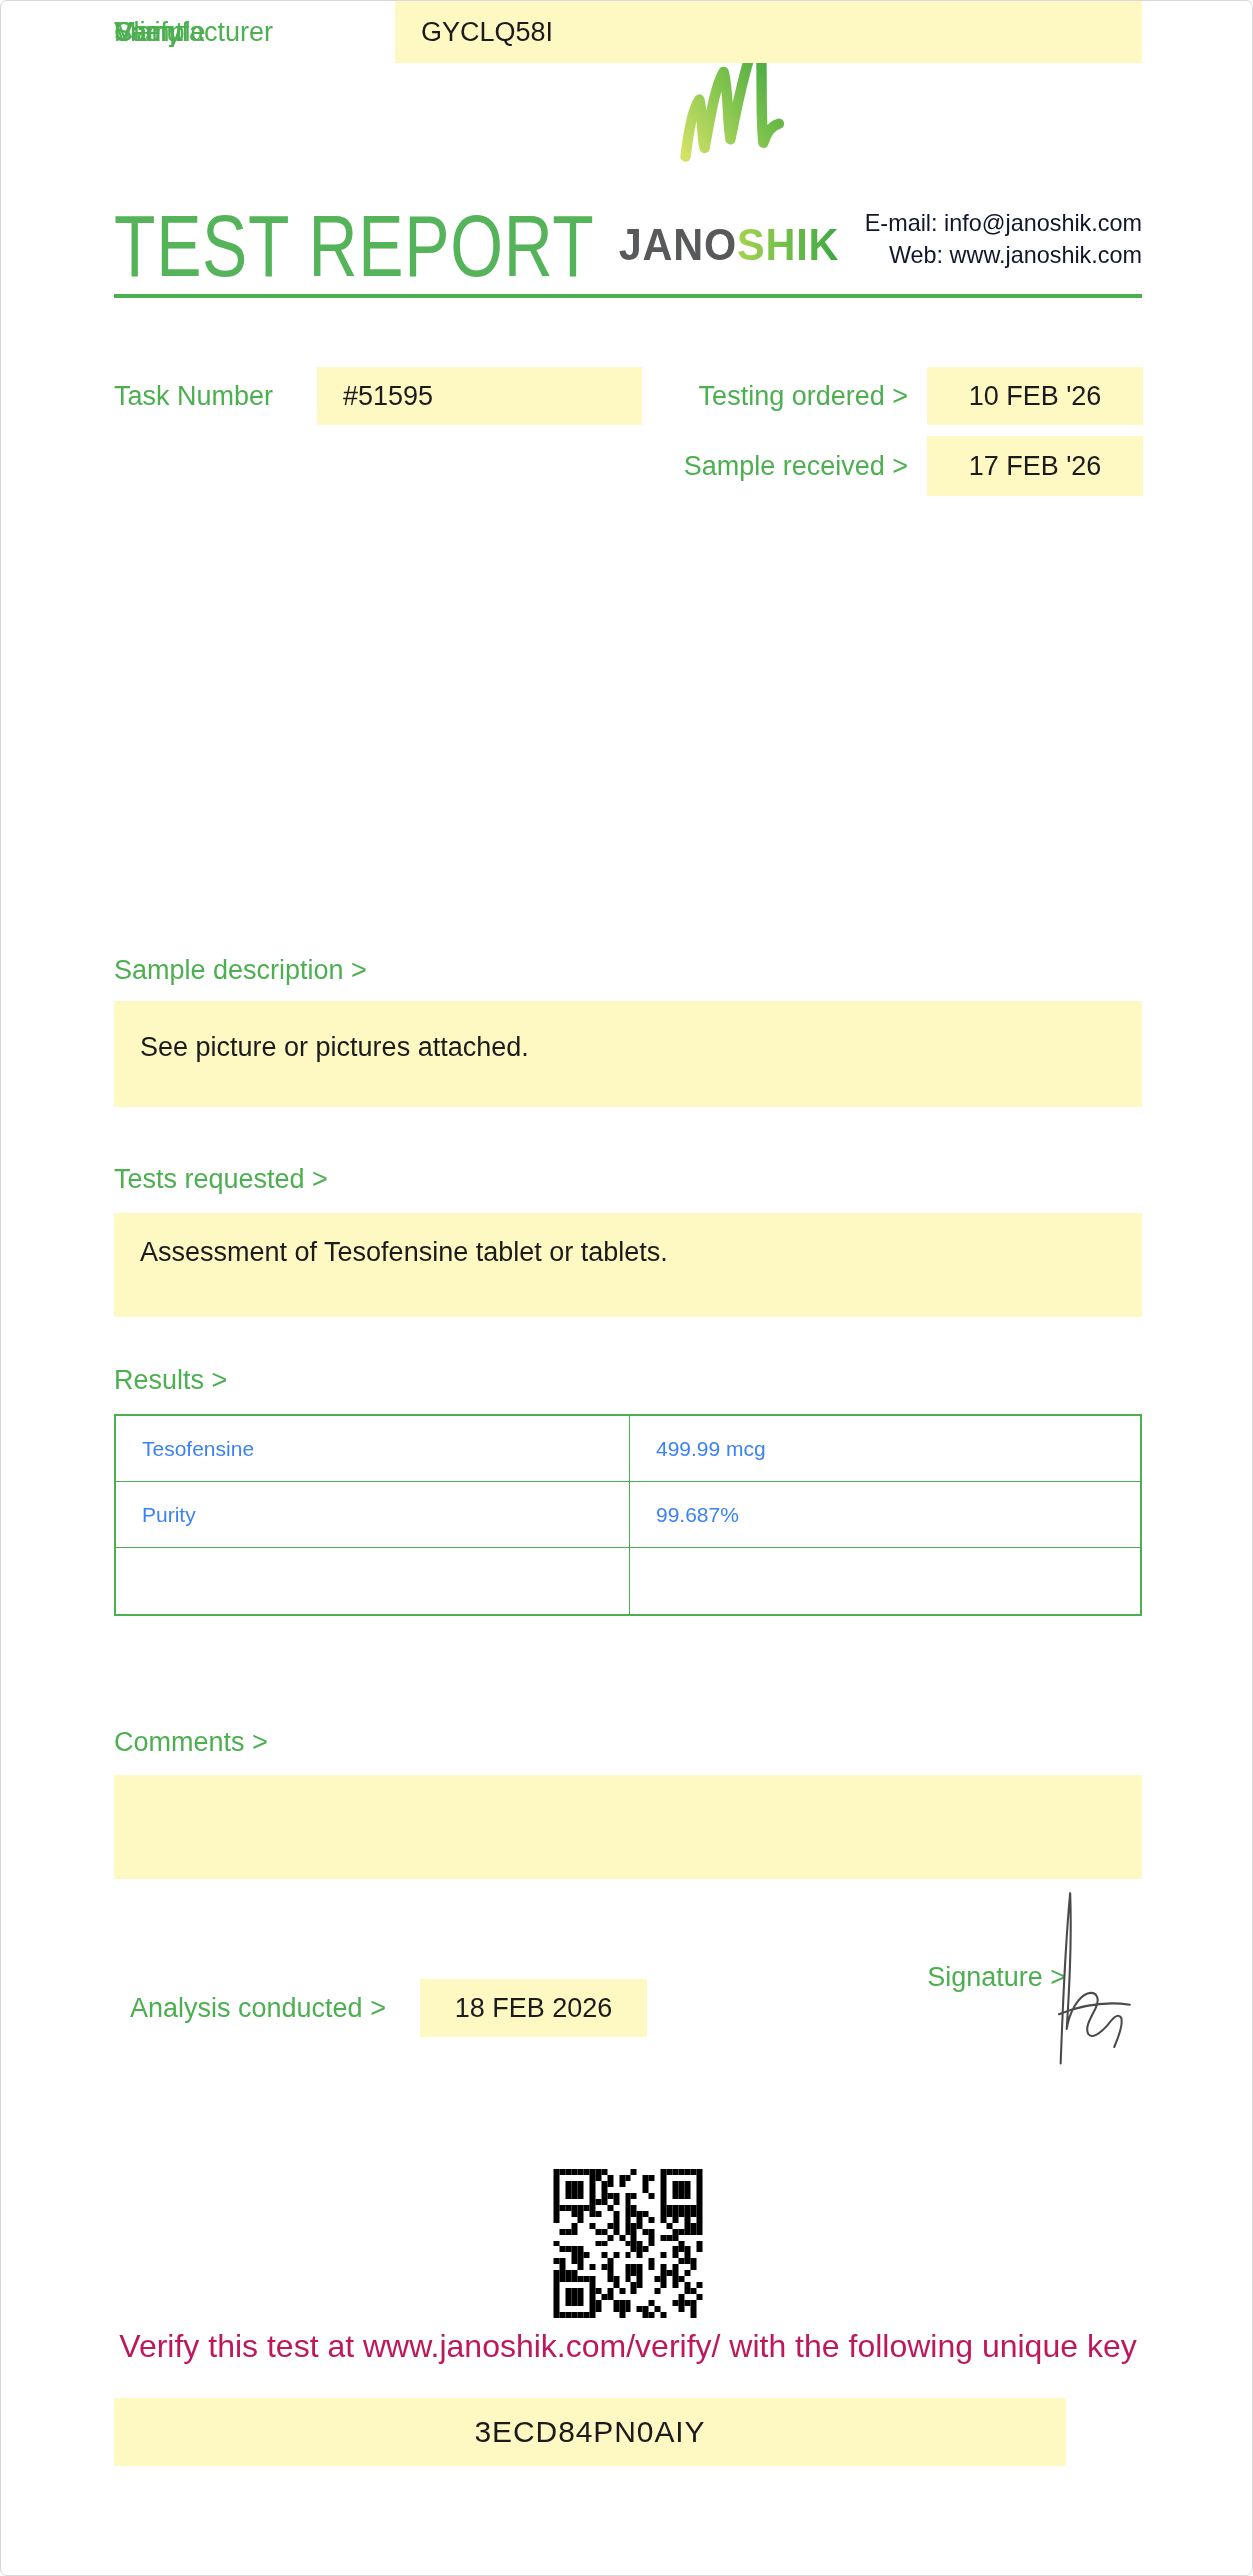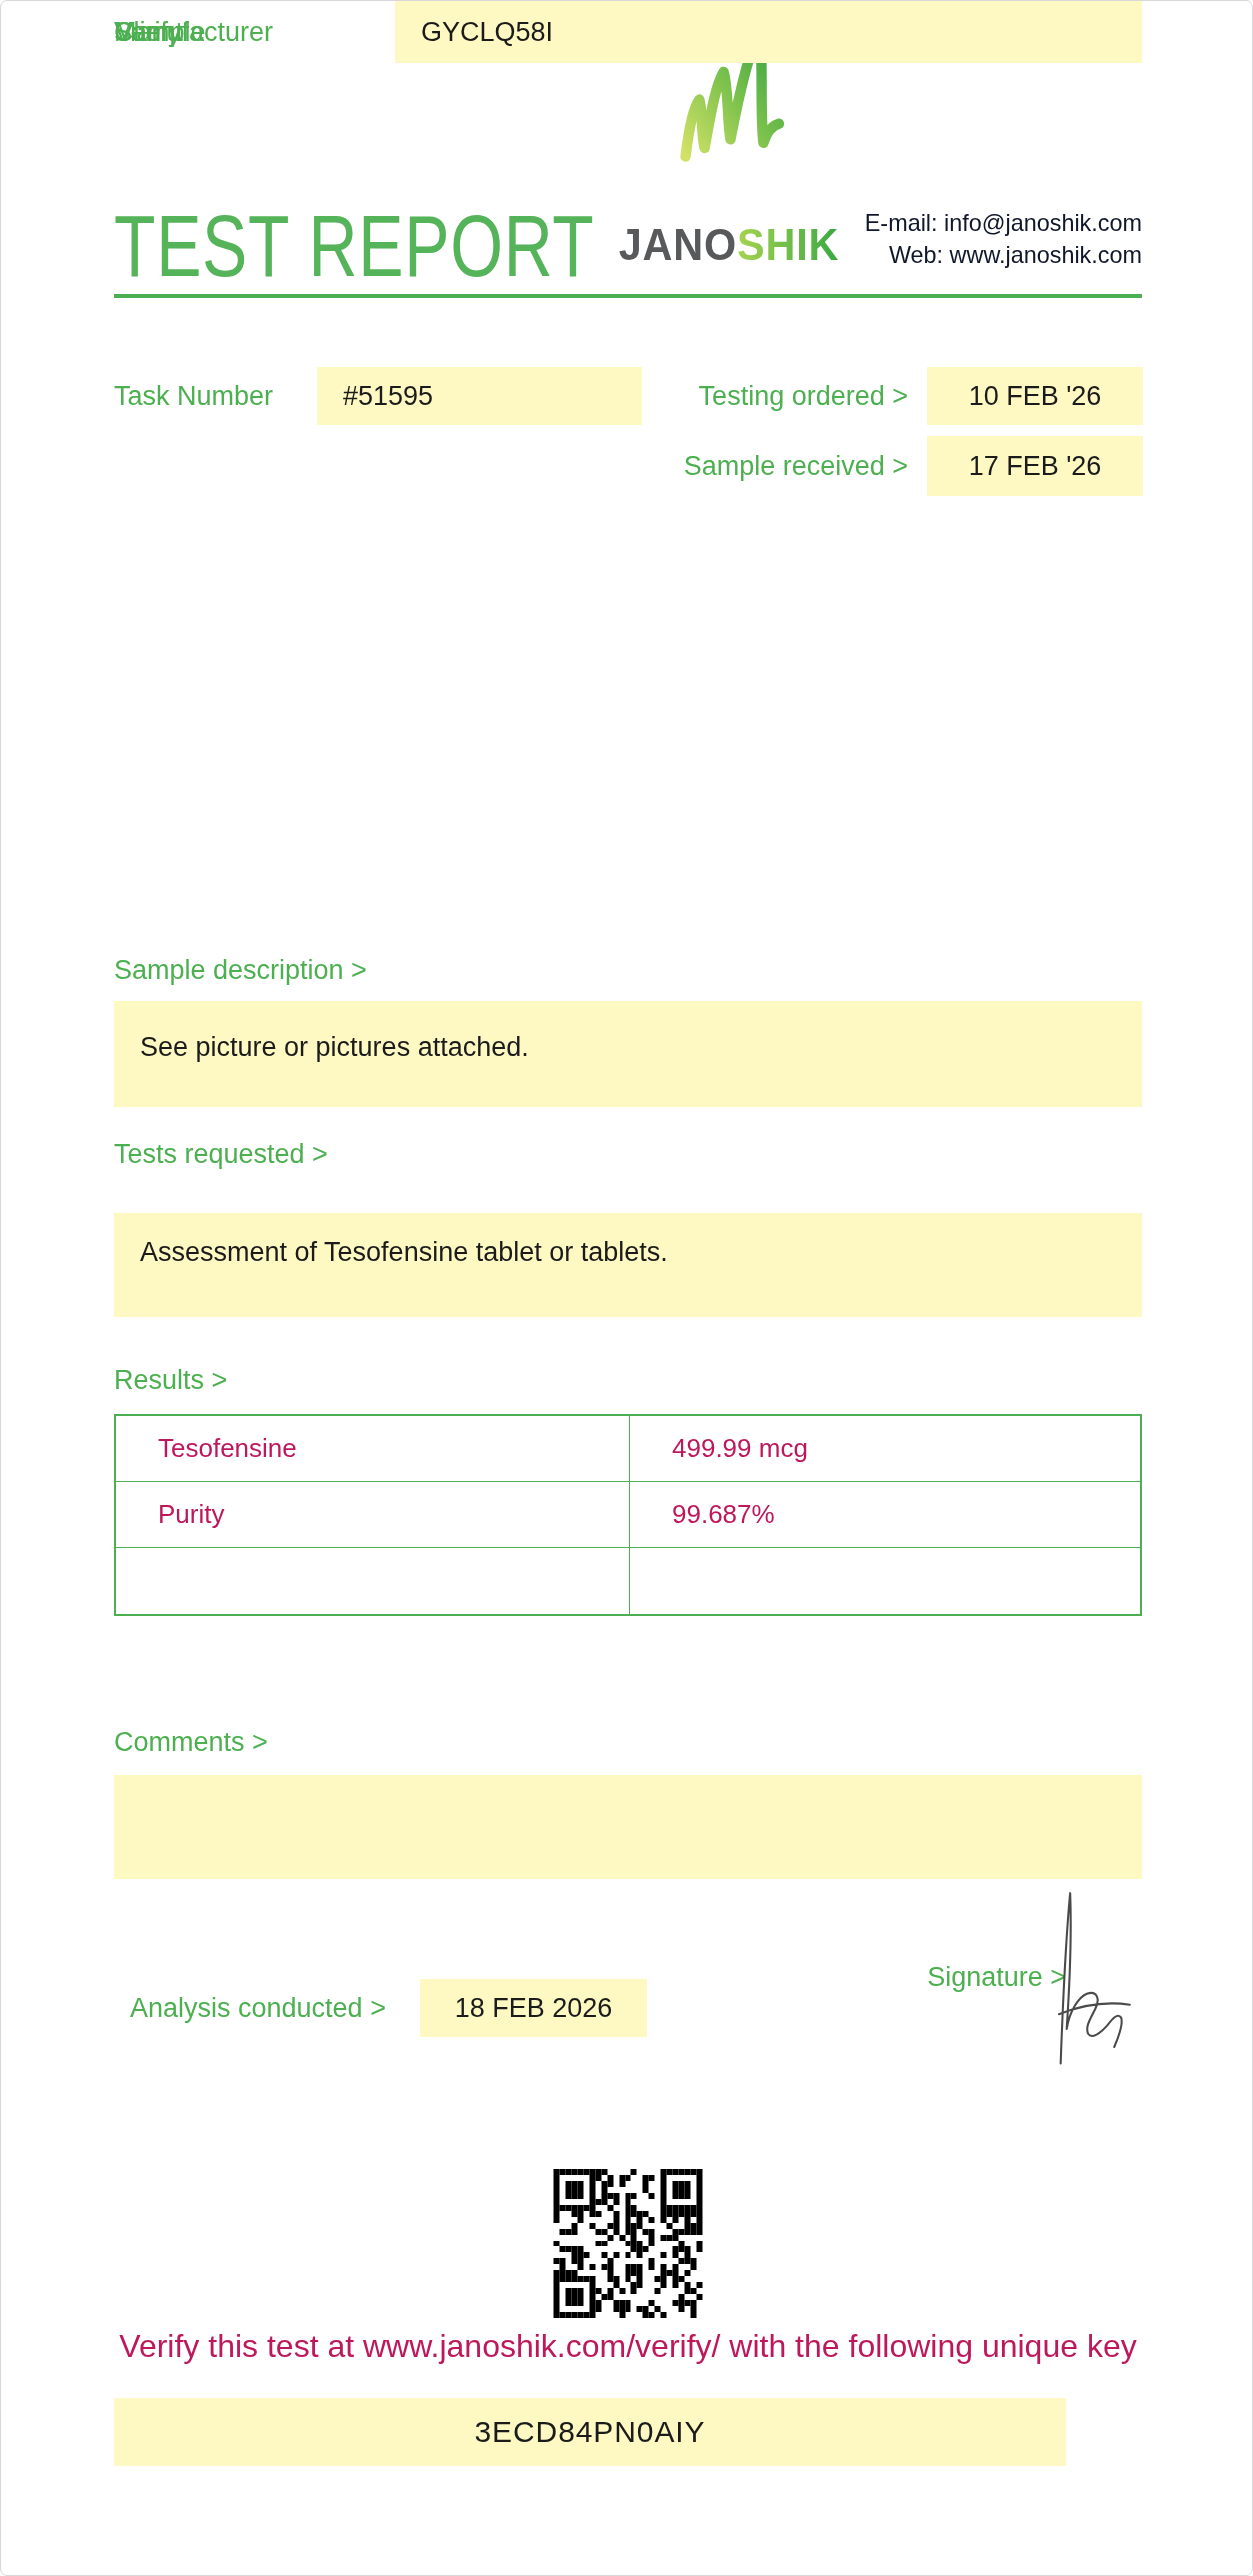--- a/index.html
+++ b/index.html
@@ -57,29 +57,29 @@
   .detail-row:nth-of-type(2) { top:654px; }
   .detail-row:nth-of-type(3) { top:727px; }
   .detail-row:nth-of-type(4) { top:801px; }
   .detail-row .glabel { position:absolute; left:0; top:0; height:100%; display:flex; align-items:center; }
   .detail-row .gbox   { position:absolute; left:281px; top:0; width:747px; height:100%; display:flex; align-items:center; padding-left:26px; }
 
   
   .sec-label { position:absolute; left:0; }
   .sec-box   { position:absolute; left:0; width:1028px; padding:31px 0 0 26px; }
   .lbl-desc  { top:954px; }  .box-desc  { top:1000px; height:106px; }
-  .lbl-tests { top:1138px; }  .box-tests { top:1212px; height:104px; padding-top:24px; }
+  .lbl-tests { top:1163px; }  .box-tests { top:1212px; height:104px; padding-top:24px; }
   .lbl-results{ top:1364px; }
   .lbl-comments{ top:1726px; } .box-comments{ top:1774px; height:104px; }
 
   
   .res-table { position:absolute; left:0; top:1413px; width:1028px; border:2.6px solid #4caf50; background:#fff; }
   .res-row { display:flex; height:66px; border-bottom:1.7px solid #4caf50; }
   .res-row:last-child { border-bottom:none; }
-  .res-cell { display:flex; align-items:center; font-size:26px; color:#be185d; padding-left:42px; }
+  .res-cell { display:flex; align-items:center; font-size:21px; color:#3b82f6; padding-left:26px; }
   .res-cell.c1 { width:514px; border-right:1.7px solid #4caf50; }
   .res-cell.c2 { flex:1; }
 
   
   .analysis-label { position:absolute; left:16px; top:1978px; height:58px; }
   .analysis-box   { position:absolute; left:276px; top:1978px; width:227px; height:58px; justify-content:center;margin-left:30px; }
   .signature-label{ position:absolute; left:606px; top:1961px; width:346px; justify-content:flex-end; }
   .signature-art  { position:absolute; left:919px; top:1885px; width:121px; height:182px; }
 
   

